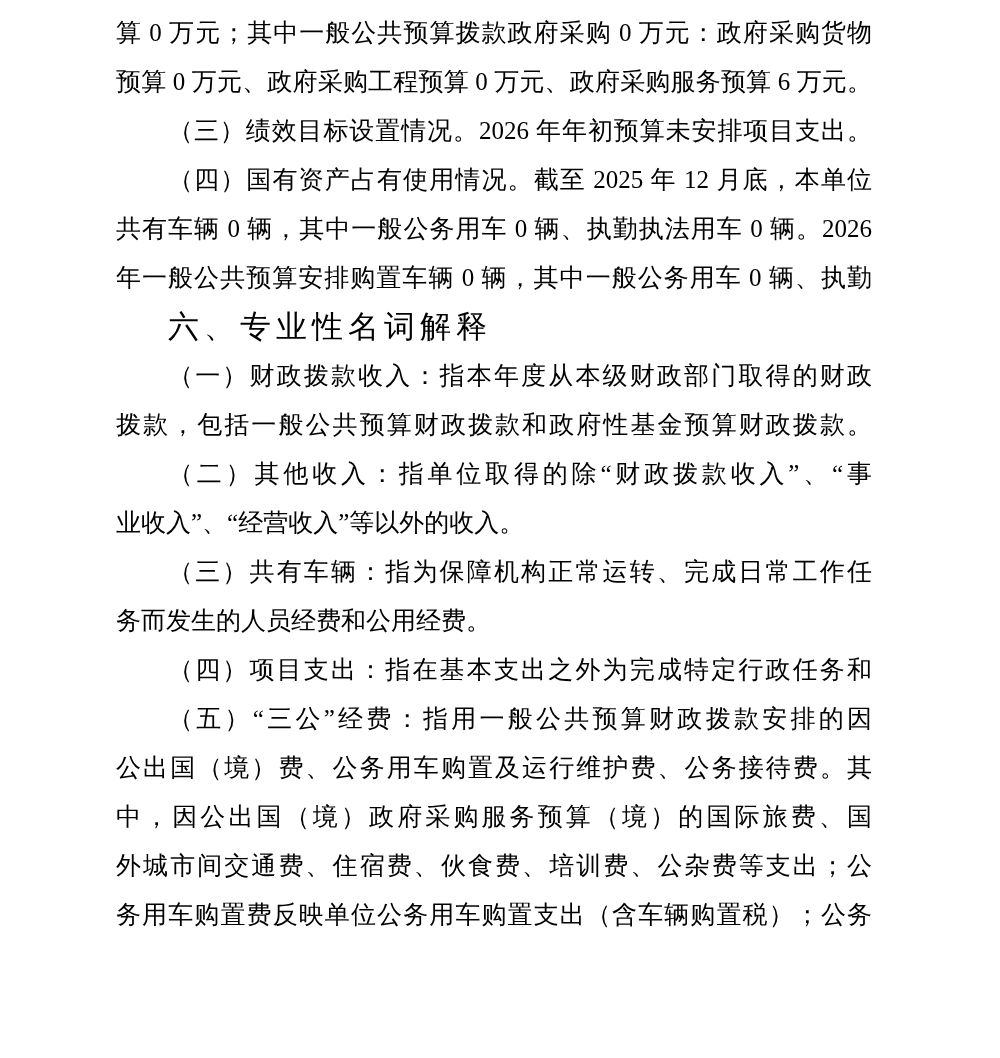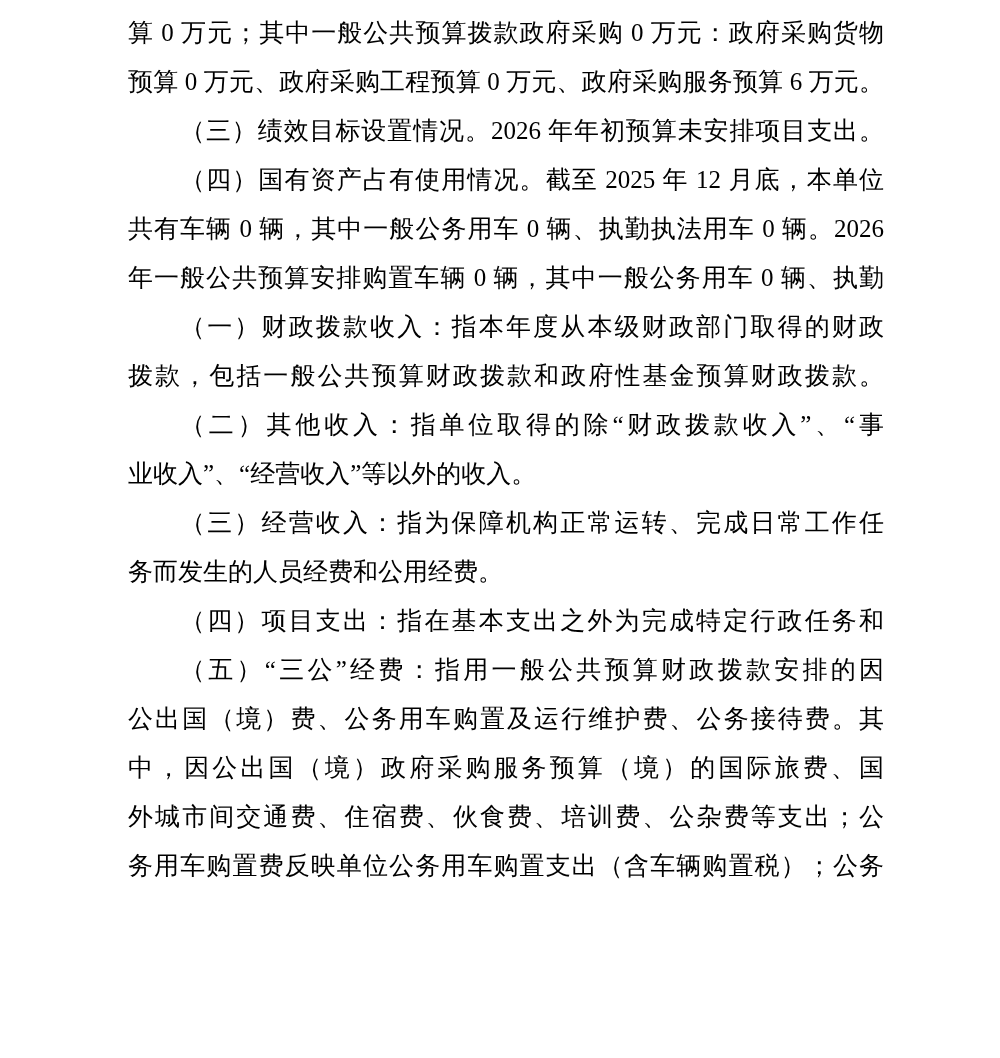--- a/index.html
+++ b/index.html
@@ -13,21 +13,21 @@
     overflow: hidden;
   }
   .page {
     position: relative;
     width: 1000px;
     height: 1058px;
     background: #ffffff;
   }
   .text-column {
     position: absolute;
-    left: 128px;
+    left: 116px;
     top: 8px;
     width: 756px;
   }
   .line {
     height: 49px;
     line-height: 49px;
     font-family: "Liberation Serif", "DejaVu Serif", serif;
     font-size: 25px;
     color: #000000;
     text-align: left;
@@ -58,25 +58,26 @@
 <body>
 
 <div class="page">
   <div class="text-column" id="doc">
       <div class="line j"><span class="r">算 0 万元；其中一般公共预算拨款政府采购 0 万元：政府采购货物</span></div>
       <div class="line j"><span class="r">预算 0 万元、政府采购工程预算 0 万元、政府采购服务预算 6 万元。</span></div>
       <div class="line j indent"><span class="b">（三）绩效目标设置情况。</span><span class="r">2026 年年初预算未安排项目支出。</span></div>
       <div class="line j indent"><span class="b">（四）国有资产占有使用情况。</span><span class="r">截至 2025 年 12 月底，本单位</span></div>
       <div class="line j"><span class="r">共有车辆 0 辆，其中一般公务用车 0 辆、执勤执法用车 0 辆。2026</span></div>
       <div class="line j"><span class="r">年一般公共预算安排购置车辆 0 辆，其中一般公务用车 0 辆、执勤</span></div>
+      <div class="line indent heading"><span class="b">六、专业性名词解释</span></div>
       <div class="line j indent"><span class="b">（一）财政拨款收入：</span><span class="r">指本年度从本级财政部门取得的财政</span></div>
       <div class="line j"><span class="r">拨款，包括一般公共预算财政拨款和政府性基金预算财政拨款。</span></div>
       <div class="line j indent"><span class="b">（二）其他收入：</span><span class="r">指单位取得的除“财政拨款收入”、“事</span></div>
       <div class="line"><span class="r">业收入”、“经营收入”等以外的收入。</span></div>
-      <div class="line j indent"><span class="b">（三）经营收入：</span><span class="r">指为保障机构正常运转、完成日常工作任</span></div>
+      <div class="line j indent"><span class="b">（三）共有车辆：</span><span class="r">指为保障机构正常运转、完成日常工作任</span></div>
       <div class="line"><span class="r">务而发生的人员经费和公用经费。</span></div>
       <div class="line j indent"><span class="b">（四）项目支出：</span><span class="r">指在基本支出之外为完成特定行政任务和</span></div>
       <div class="line j indent"><span class="b">（五）“三公”经费：</span><span class="r">指用一般公共预算财政拨款安排的因</span></div>
       <div class="line j"><span class="r">公出国（境）费、公务用车购置及运行维护费、公务接待费。其</span></div>
       <div class="line j"><span class="r">中，因公出国（境）政府采购服务预算（境）的国际旅费、国</span></div>
       <div class="line j"><span class="r">外城市间交通费、住宿费、伙食费、培训费、公杂费等支出；公</span></div>
       <div class="line j"><span class="r">务用车购置费反映单位公务用车购置支出（含车辆购置税）；公务</span></div>
     </div>
 </div>
 

